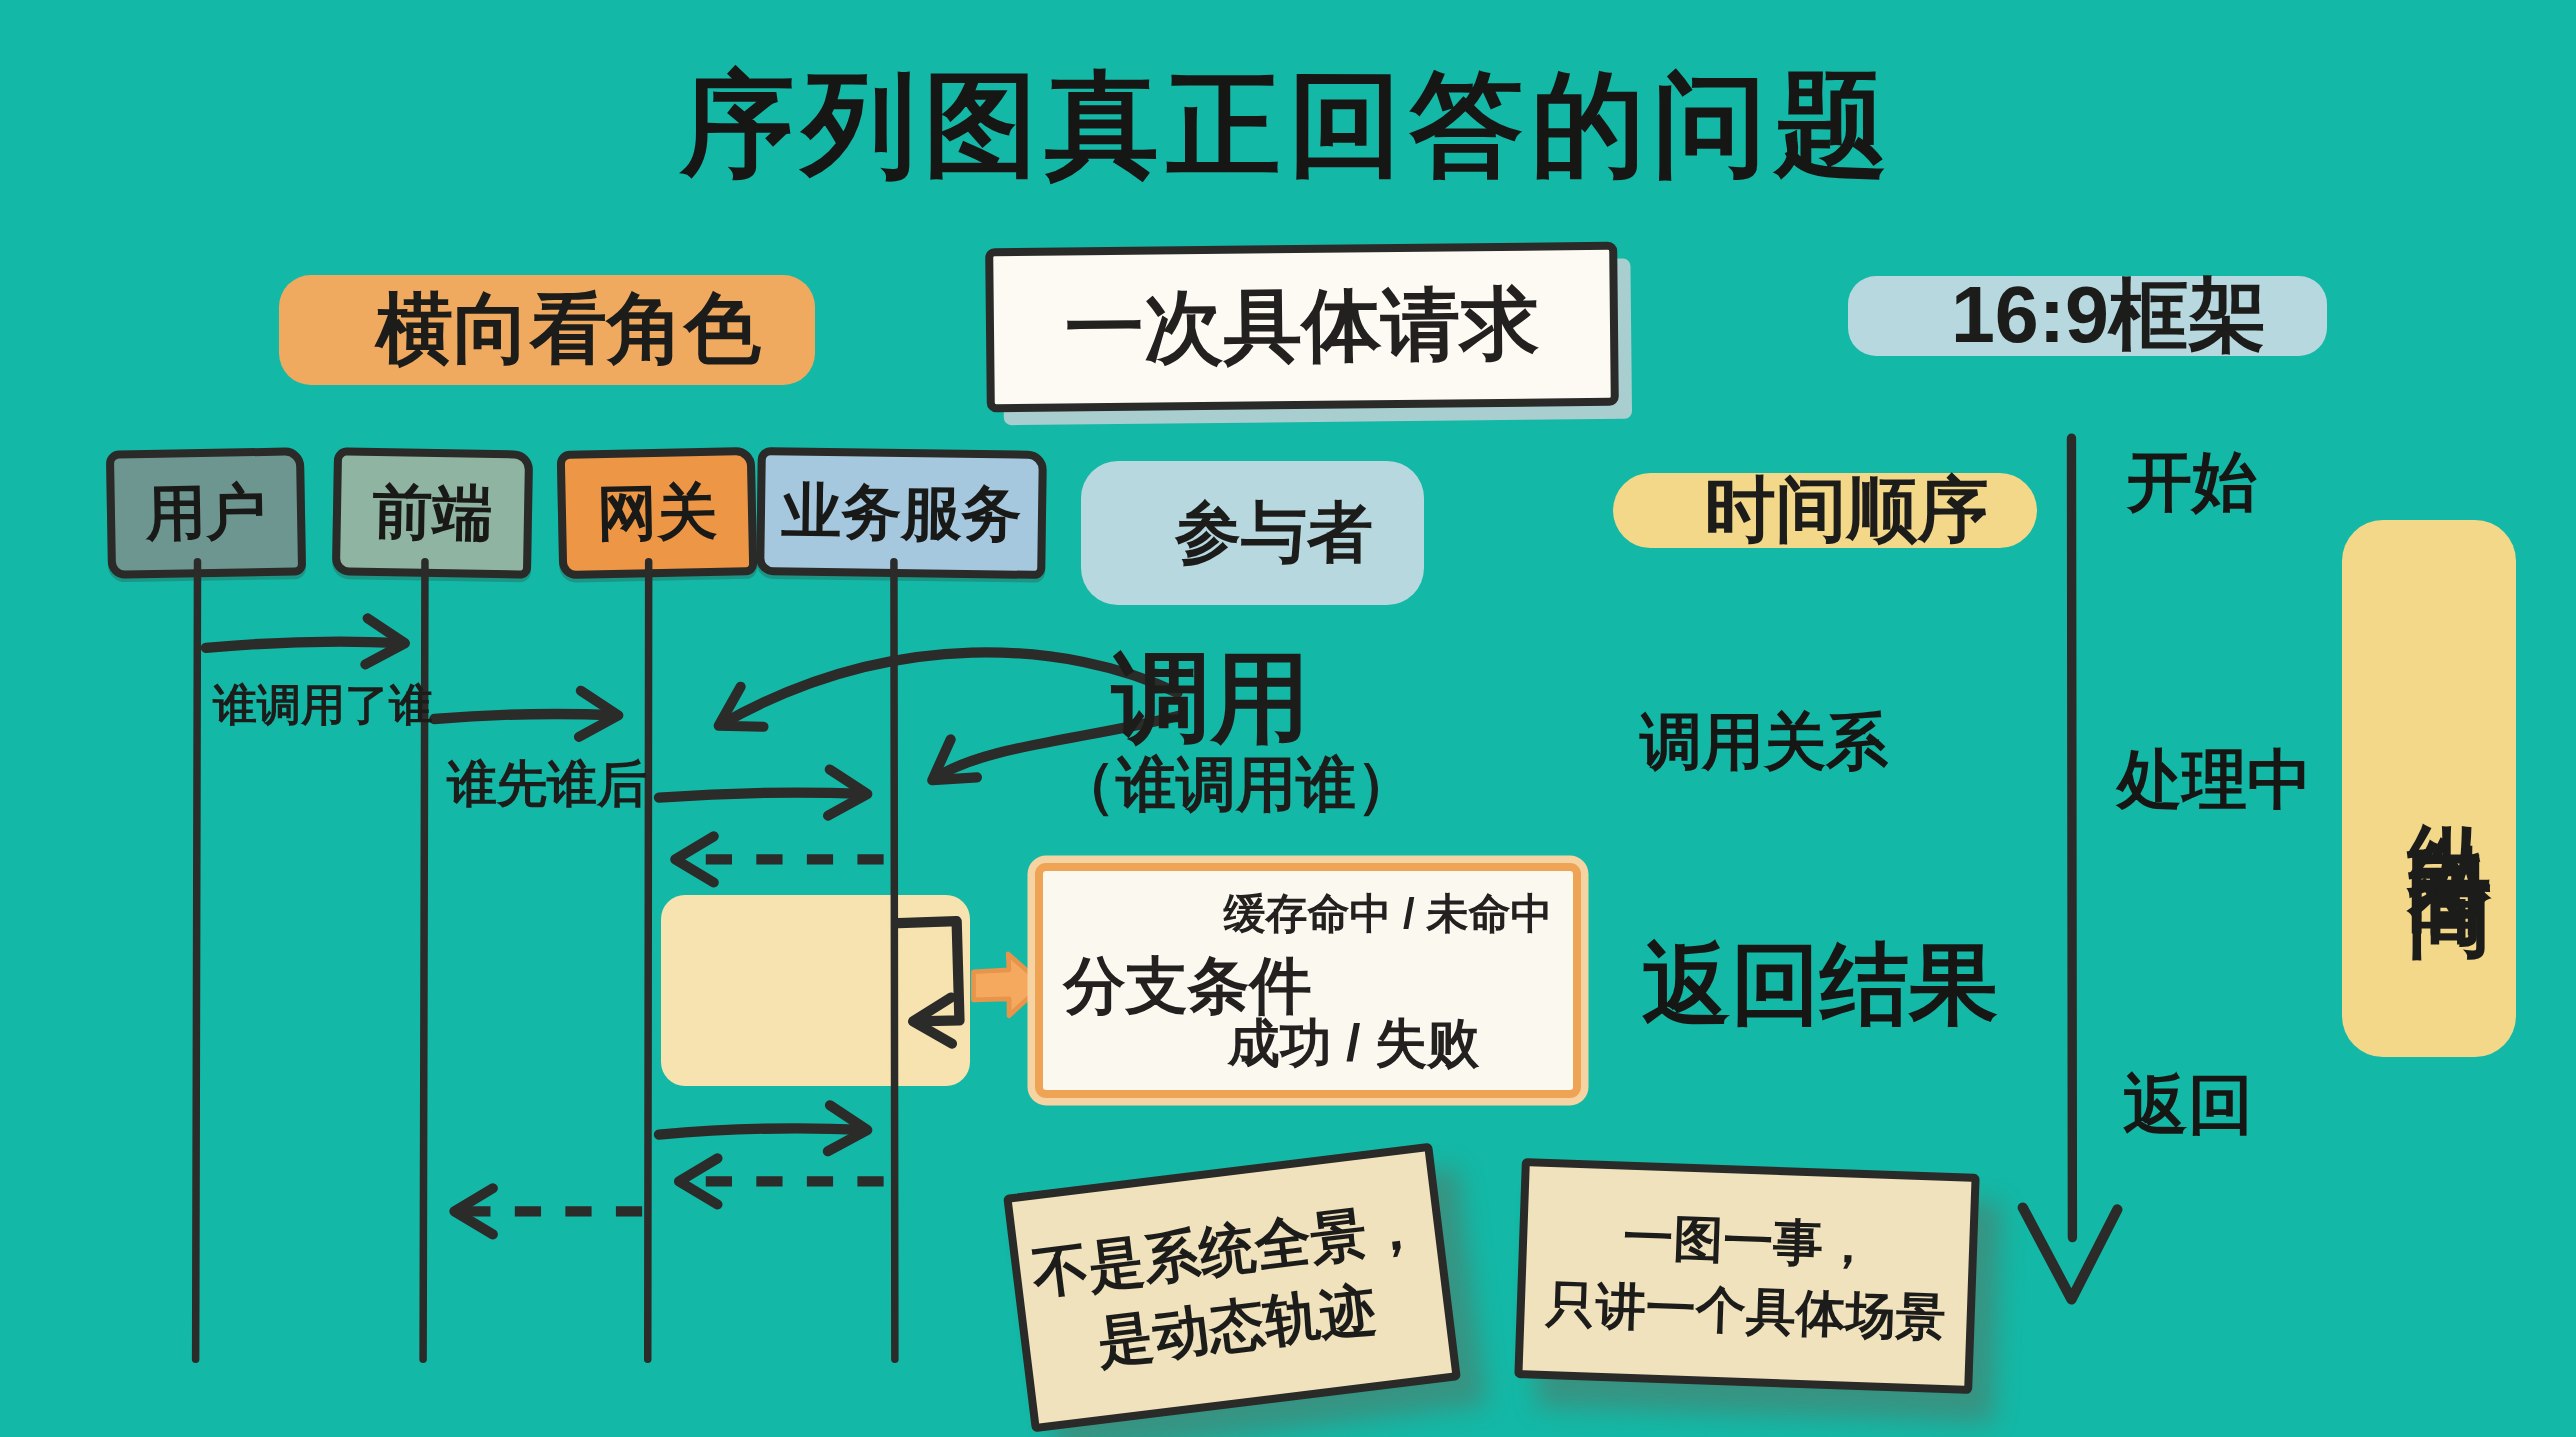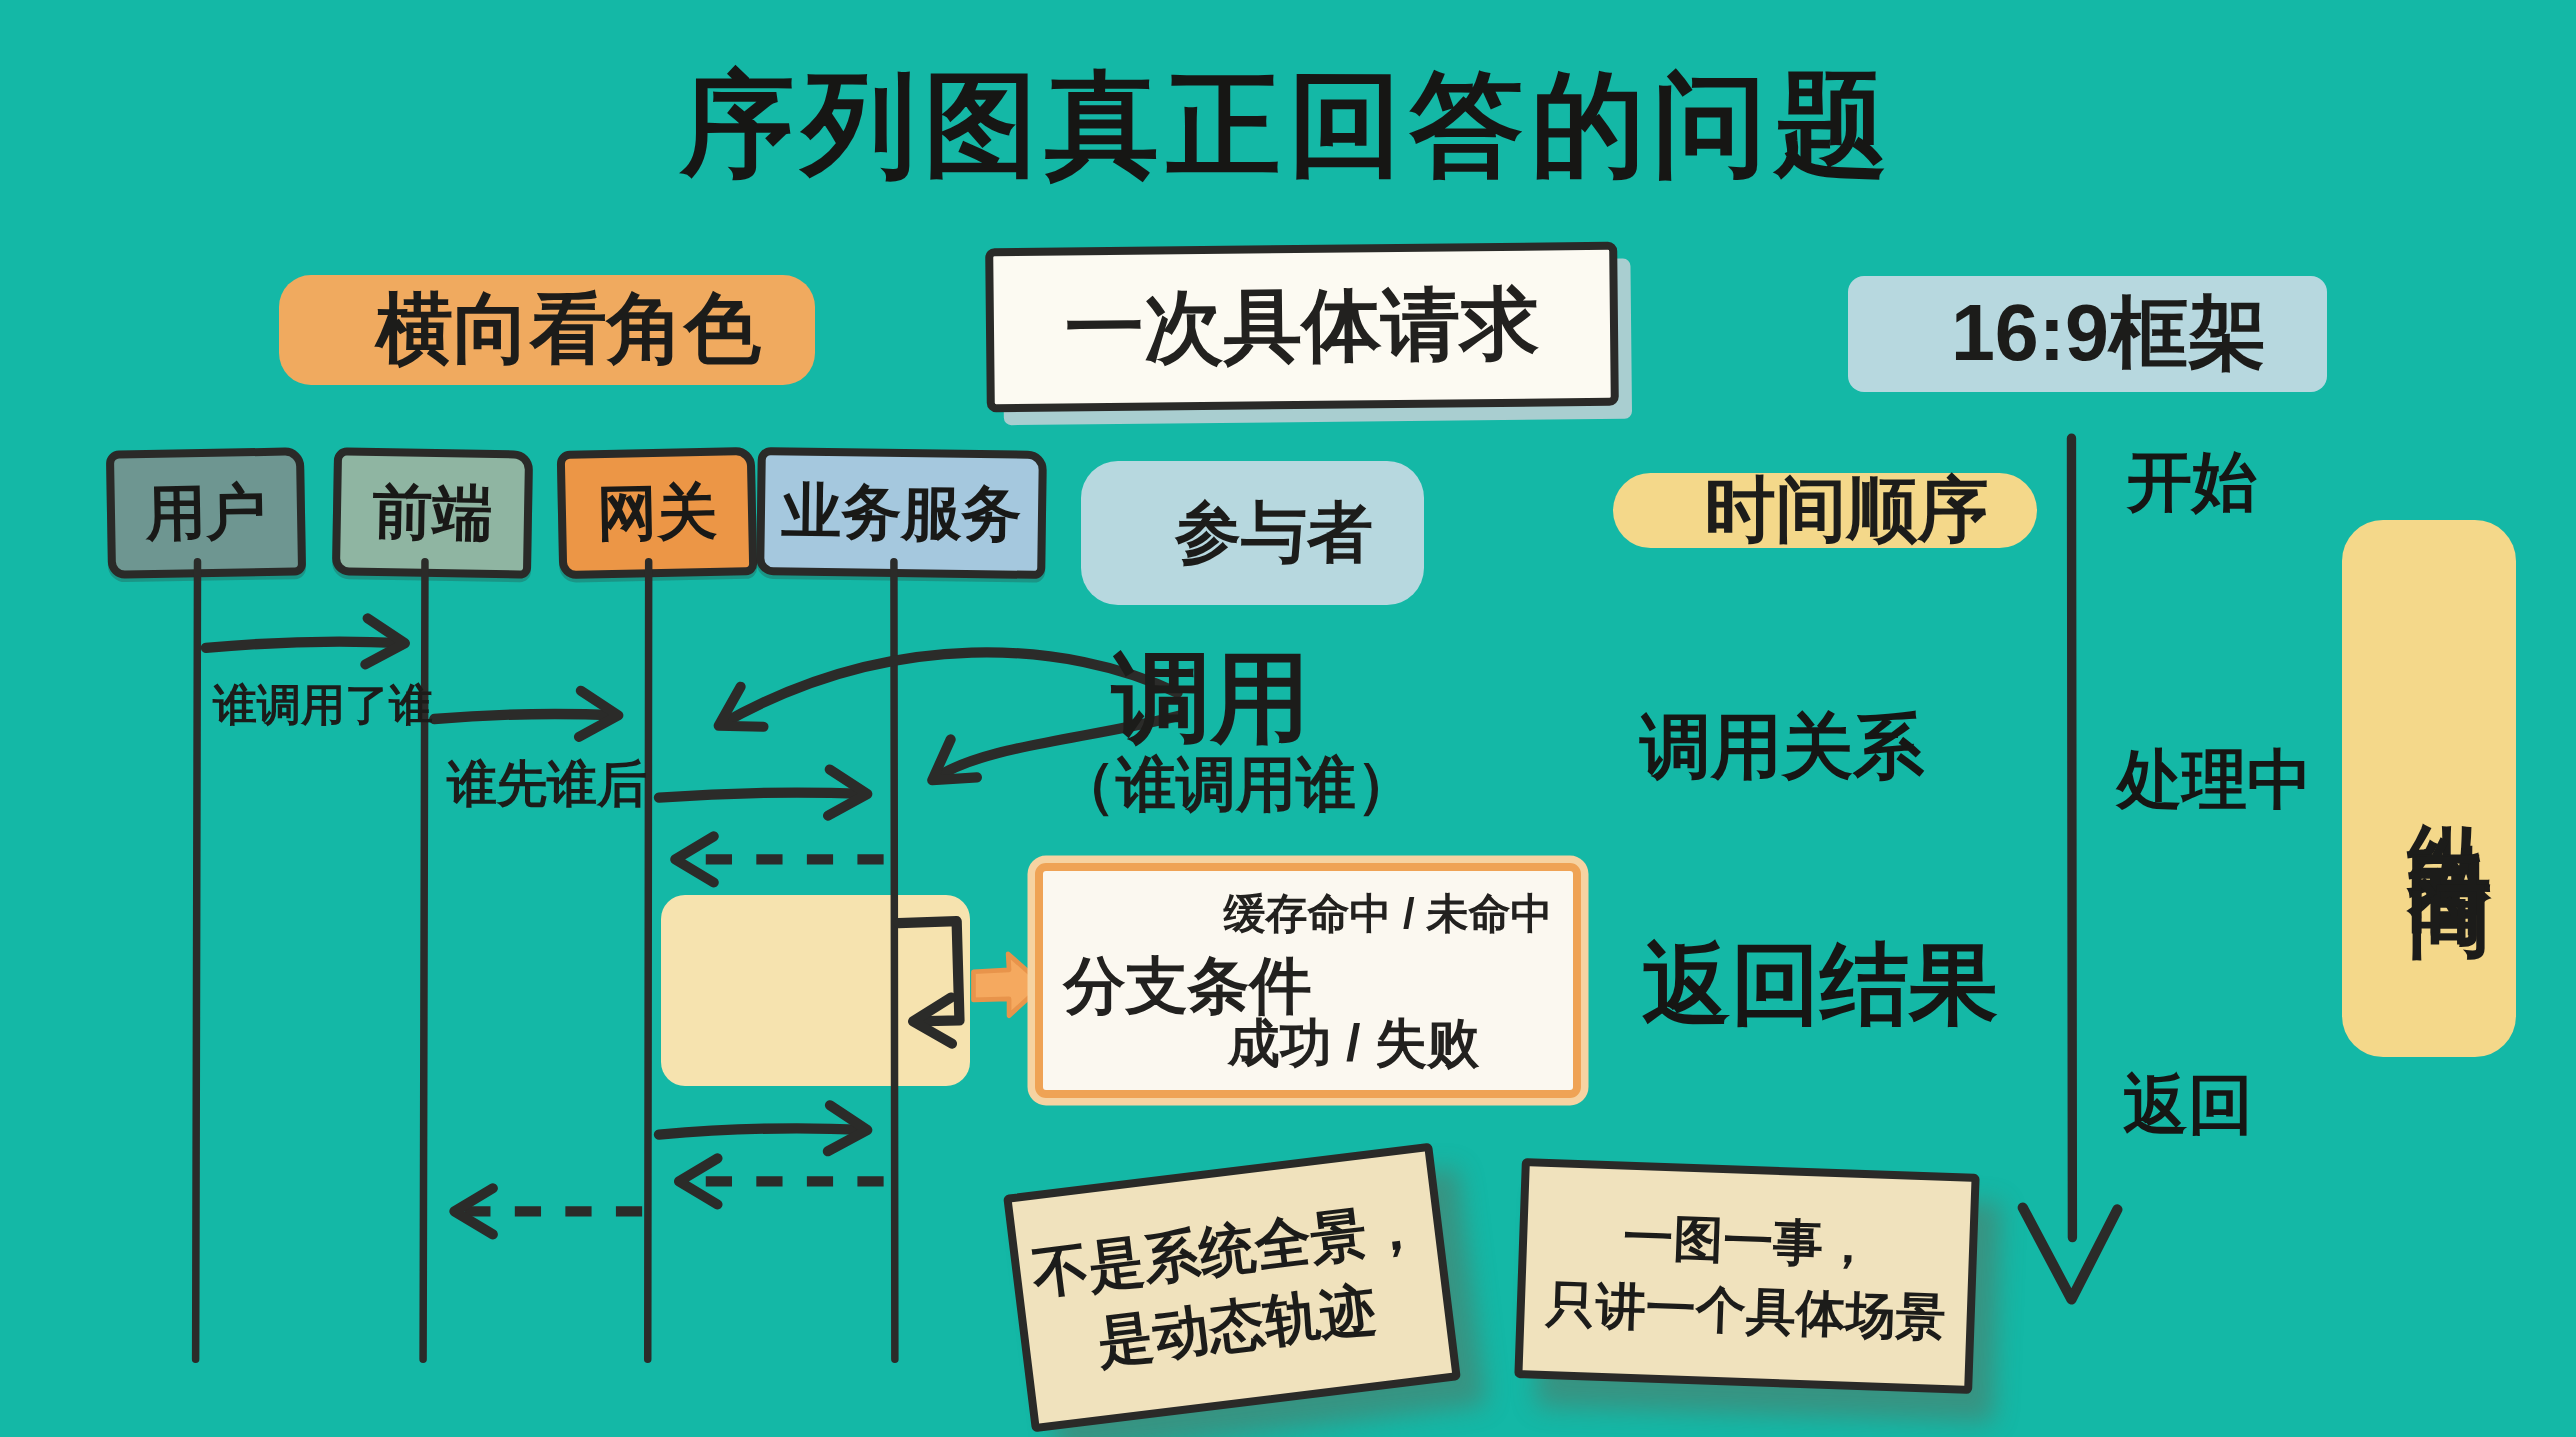--- a/index.html
+++ b/index.html
@@ -25,21 +25,21 @@
   .pill.blue{background:#b7d8df;}
   .pill.yellow{background:#f4d88a;}
   .tag-roles{left:279px;top:275px;width:493px;height:110px;border-radius:32px;font-size:77px;}
   .tag-request{
     left:986px;top:245px;width:616px;height:148px;
     background:#fcfaf2;border:8.4px solid #2a2a28;border-radius:9.4px;
     box-shadow:15px 15px 0 -1.9px #a9ced0;
     display:flex;align-items:center;justify-content:center;
     font-size:79px;font-weight:900;transform:rotate(-0.6deg);
   }
-  .tag-frame{left:1848px;top:276px;width:436px;height:116px;border-radius:16px;font-size:79px;}
+  .tag-frame{left:1848px;top:276px;width:436px;height:80px;border-radius:28px;font-size:79px;}
   .tag-participants{left:1081px;top:461px;width:300px;height:144px;border-radius:37px;font-size:66px;text-align:right;}
   .tag-timeorder{left:1613px;top:473px;width:381px;height:75px;border-radius:39px;font-size:71px;}
   
   .actor{
     top:449px;height:112px;border:8.4px solid #2a2a28;
     display:flex;align-items:center;justify-content:center;
     font-size:60px;font-weight:900;color:#191917;
     border-radius:13px 19px 11.2px 17px;
     box-shadow:0 3.7px 0 rgba(42,42,40,.25);
   }
@@ -61,21 +61,21 @@
   .branch{
     left:1035px;top:863px;width:530px;height:219px;
     background:#fbf8f0;border:8.4px solid #efa355;border-radius:11px;
     box-shadow:0 0 0 7.5px #f6d3a2;
   }
   .branch .top{position:absolute;right:20.6px;top:15px;font-size:42px;font-weight:900;}
   .branch .mid{position:absolute;left:20.6px;top:73px;font-size:62px;font-weight:900;}
   .branch .bot{position:absolute;right:94px;bottom:11px;font-size:52px;font-weight:900;text-align:center;}
   
   .rc-item{font-weight:900;color:#161614;white-space:nowrap;}
-  .rc-1{left:1640px;top:700px;font-size:71px;}
+  .rc-1{left:1640px;top:700px;font-size:62px;}
   .rc-2{left:1642px;top:925px;font-size:89px;}
   
   .tl-label{font-weight:900;color:#161614;white-space:nowrap;}
   .tl-start{left:2127px;top:438px;font-size:65px;}
   .tl-proc{left:2117px;top:736px;font-size:65px;}
   .tl-ret{left:2123px;top:1061px;font-size:65px;}
   .tag-vertical{
     left:2342px;top:520px;width:131px;height:537px;border-radius:41px;
     display:flex;align-items:center;justify-content:center;
   }

